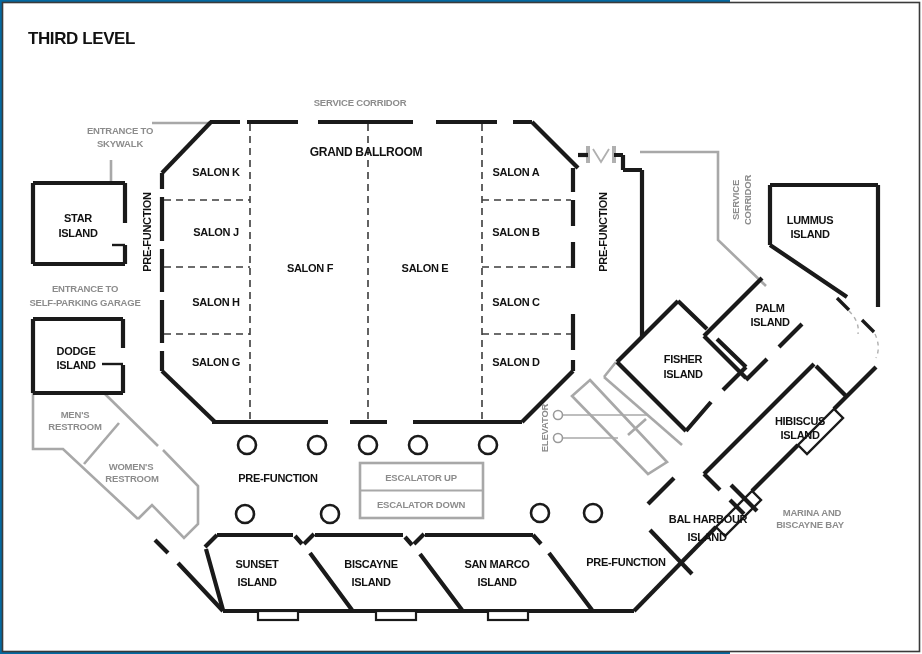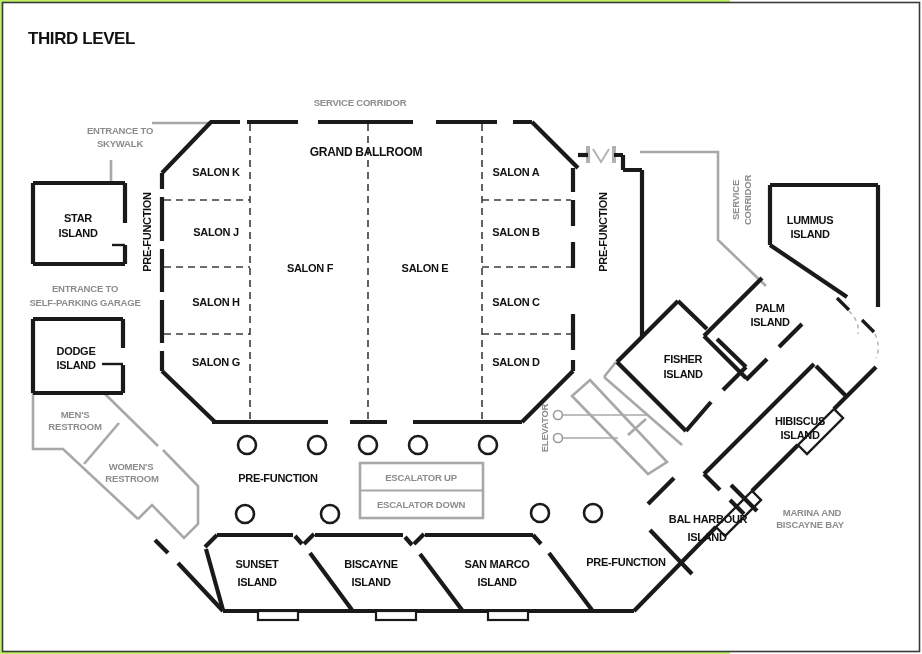--- a/index.html
+++ b/index.html
@@ -1,16 +1,16 @@
 <!DOCTYPE html>
 <html><head>
 <meta charset="utf-8">
 <style>
   html,body{margin:0;padding:0;background:#fff;}
-  .page{width:730px;height:654px;position:relative;background:#bef264;font-family:"Liberation Sans",sans-serif;}
+  .page{width:730px;height:654px;position:relative;background:#0369a1;font-family:"Liberation Sans",sans-serif;}
   svg{display:block;}
   .wall{stroke:#1a1a1a;stroke-width:4.2;fill:none;stroke-linecap:butt;}
   .wall-thin{stroke:#1a1a1a;stroke-width:2.4;fill:none;}
   .dash{stroke:#3c3c3c;stroke-width:1.6;fill:none;stroke-dasharray:7 5;}
   .gray{stroke:#a8a8a8;stroke-width:2.6;fill:none;stroke-linecap:butt;}
   .gray-thin{stroke:#a8a8a8;stroke-width:1.3;fill:none;}
   .gray-dash{stroke:#b0b0b0;stroke-width:1.4;fill:none;stroke-dasharray:4 4;}
   .leaf{stroke:#1a1a1a;stroke-width:3.4;fill:none;}
   .col{fill:#ffffff;stroke:#1a1a1a;stroke-width:2.6;}
   .vest{fill:#ffffff;stroke:#1a1a1a;stroke-width:2.2;}

